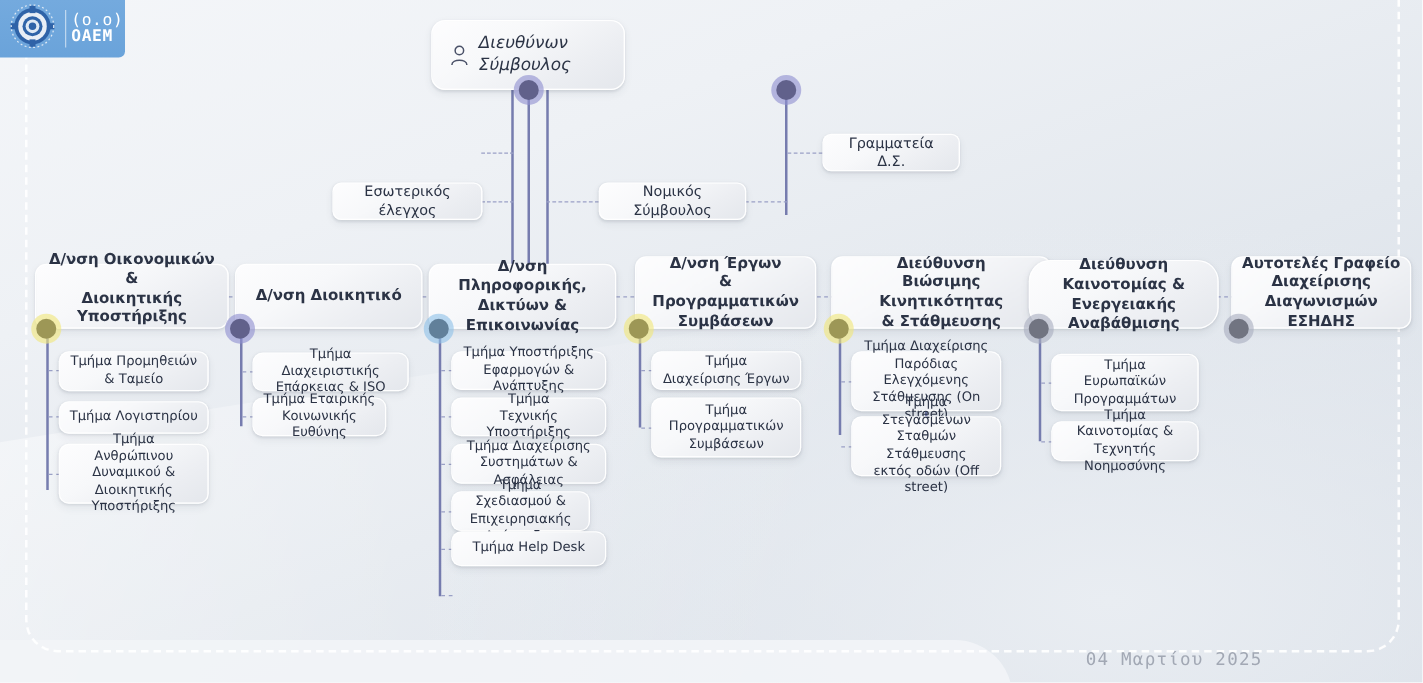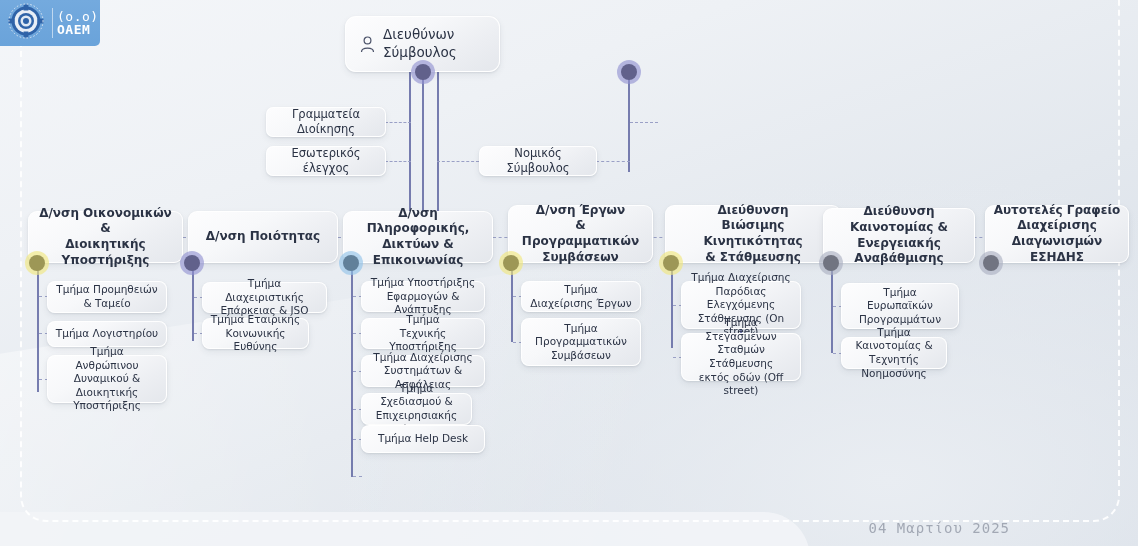--- a/index.html
+++ b/index.html
@@ -188,60 +188,60 @@
   <div class="hdash" style="left:808px; top:237px; width:20px;"></div>
   <div class="hdash" style="left:968px; top:237px; width:20px;"></div>
 
   <div class="vline" style="left:37px; top:264px; height:128px;"></div>
   <div class="vline" style="left:192px; top:264px; height:77px;"></div>
   <div class="vline" style="left:351px; top:264px; height:213px;"></div>
   <div class="vline" style="left:511px; top:264px; height:78px;"></div>
   <div class="vline" style="left:671px; top:264px; height:84px;"></div>
   <div class="vline" style="left:831px; top:264px; height:89px;"></div>
 
-  <div class="box top-box" style="left:345px; top:16px; width:155px;">
+  <div class="box top-box" style="left:345px; top:16px; width:155px;font-style:italic;">
     <span class="icon">
       <svg width="15" height="17" viewBox="0 0 15 17">
         <circle cx="7.5" cy="4.4" r="3.4" fill="none" stroke="#4a5168" stroke-width="1.2"></circle>
         <path d="M1.5 16 C1.5 10.8 13.5 10.8 13.5 16" fill="none" stroke="#4a5168" stroke-width="1.2"></path>
       </svg>
     </span>
     <span class="lbl">Διευθύνων Σύμβουλος</span>
   </div>
 
 
   <div class="node purple" style="left:415px; top:64px;"></div>
   <div class="node purple" style="left:621px; top:64px;"></div>
 
-  <div class="box staff-box" style="left:266px; top:107px; width:120px;">
-    <span class="lbl">Γραμματεία Διοίκησης</span>
+  <div class="box staff-box" style="left:658px; top:107px; width:110px;">
+    <span class="lbl">Γραμματεία Δ.Σ.</span>
   </div>
   <div class="box staff-box" style="left:266px; top:146px; width:120px;">
     <span class="lbl">Εσωτερικός έλεγχος</span>
   </div>
   <div class="box staff-box" style="left:479px; top:146px; width:118px;justify-content:center;">
     <span class="lbl">Νομικός Σύμβουλος</span>
   </div>
 
-  <div class="box dept-box" style="left:28px; top:211px; width:155px; height:52px;">
+  <div class="box dept-box" style="left:28px; top:211px; width:155px; height:52px;align-items:flex-end;">
     <span class="lbl">Δ/νση Οικονομικών &amp;<br>Διοικητικής Υποστήριξης</span>
   </div>
   <div class="box dept-box" style="left:188px; top:211px; width:150px; height:52px;">
-    <span class="lbl">Δ/νση Ποιότητας</span>
+    <span class="lbl">Δ/νση Διοικητικό</span>
   </div>
   <div class="box dept-box" style="left:343px; top:211px; width:150px; height:52px;">
     <span class="lbl">Δ/νση Πληροφορικής,<br>Δικτύων &amp; Επικοινωνίας</span>
   </div>
   <div class="box dept-box" style="left:508px; top:205px; width:145px; height:58px;">
     <span class="lbl">Δ/νση Έργων<br>&amp; Προγραμματικών<br>Συμβάσεων</span>
   </div>
   <div class="box dept-box" style="left:665px; top:205px; width:176px; height:58px;">
     <span class="lbl">Διεύθυνση<br>Βιώσιμης Κινητικότητας<br>&amp; Στάθμευσης</span>
   </div>
-  <div class="box dept-box" style="left:823px; top:208px; width:152px; height:55px;">
+  <div class="box dept-box" style="left:823px; top:208px; width:152px; height:55px;border-radius:17px;">
     <span class="lbl">Διεύθυνση Καινοτομίας &amp;<br>Ενεργειακής Αναβάθμισης</span>
   </div>
   <div class="box dept-box" style="left:985px; top:205px; width:144px; height:58px;">
     <span class="lbl">Αυτοτελές Γραφείο<br>Διαχείρισης Διαγωνισμών<br>ΕΣΗΔΗΣ</span>
   </div>
 
   <div class="node yellow" style="left:29px; top:255px;"></div>
   <div class="node purple" style="left:184px; top:255px;"></div>
   <div class="node blue" style="left:343px; top:255px;"></div>
   <div class="node yellow" style="left:503px; top:255px;"></div>
@@ -309,21 +309,21 @@
   <div class="hdash" style="left:673px; top:357px; width:9px;"></div>
   <div class="box sub-box" style="left:681px; top:333px; width:120px; height:48px;">
     <span class="lbl">Τμήμα Στεγασμένων<br>Σταθμών Στάθμευσης<br>εκτός οδών (Off street)</span>
   </div>
 
   <div class="hdash" style="left:833px; top:306px; width:9px;"></div>
   <div class="box sub-box" style="left:841px; top:283px; width:118px; height:46px;">
     <span class="lbl">Τμήμα<br>Ευρωπαϊκών<br>Προγραμμάτων</span>
   </div>
   <div class="hdash" style="left:833px; top:353px; width:9px;"></div>
-  <div class="box sub-box" style="left:841px; top:337px; width:106px; height:32px;">
+  <div class="box sub-box" style="left:841px; top:337px; width:118px; height:32px;">
     <span class="lbl">Τμήμα Καινοτομίας &amp;<br>Τεχνητής Νοημοσύνης</span>
   </div>
 
   <div class="vline" style="left:740px; top:329px; height:5px;"></div>
 
   <div class="footer-date">04 Μαρτίου 2025</div>
 
 </div>
 
 </body></html>

